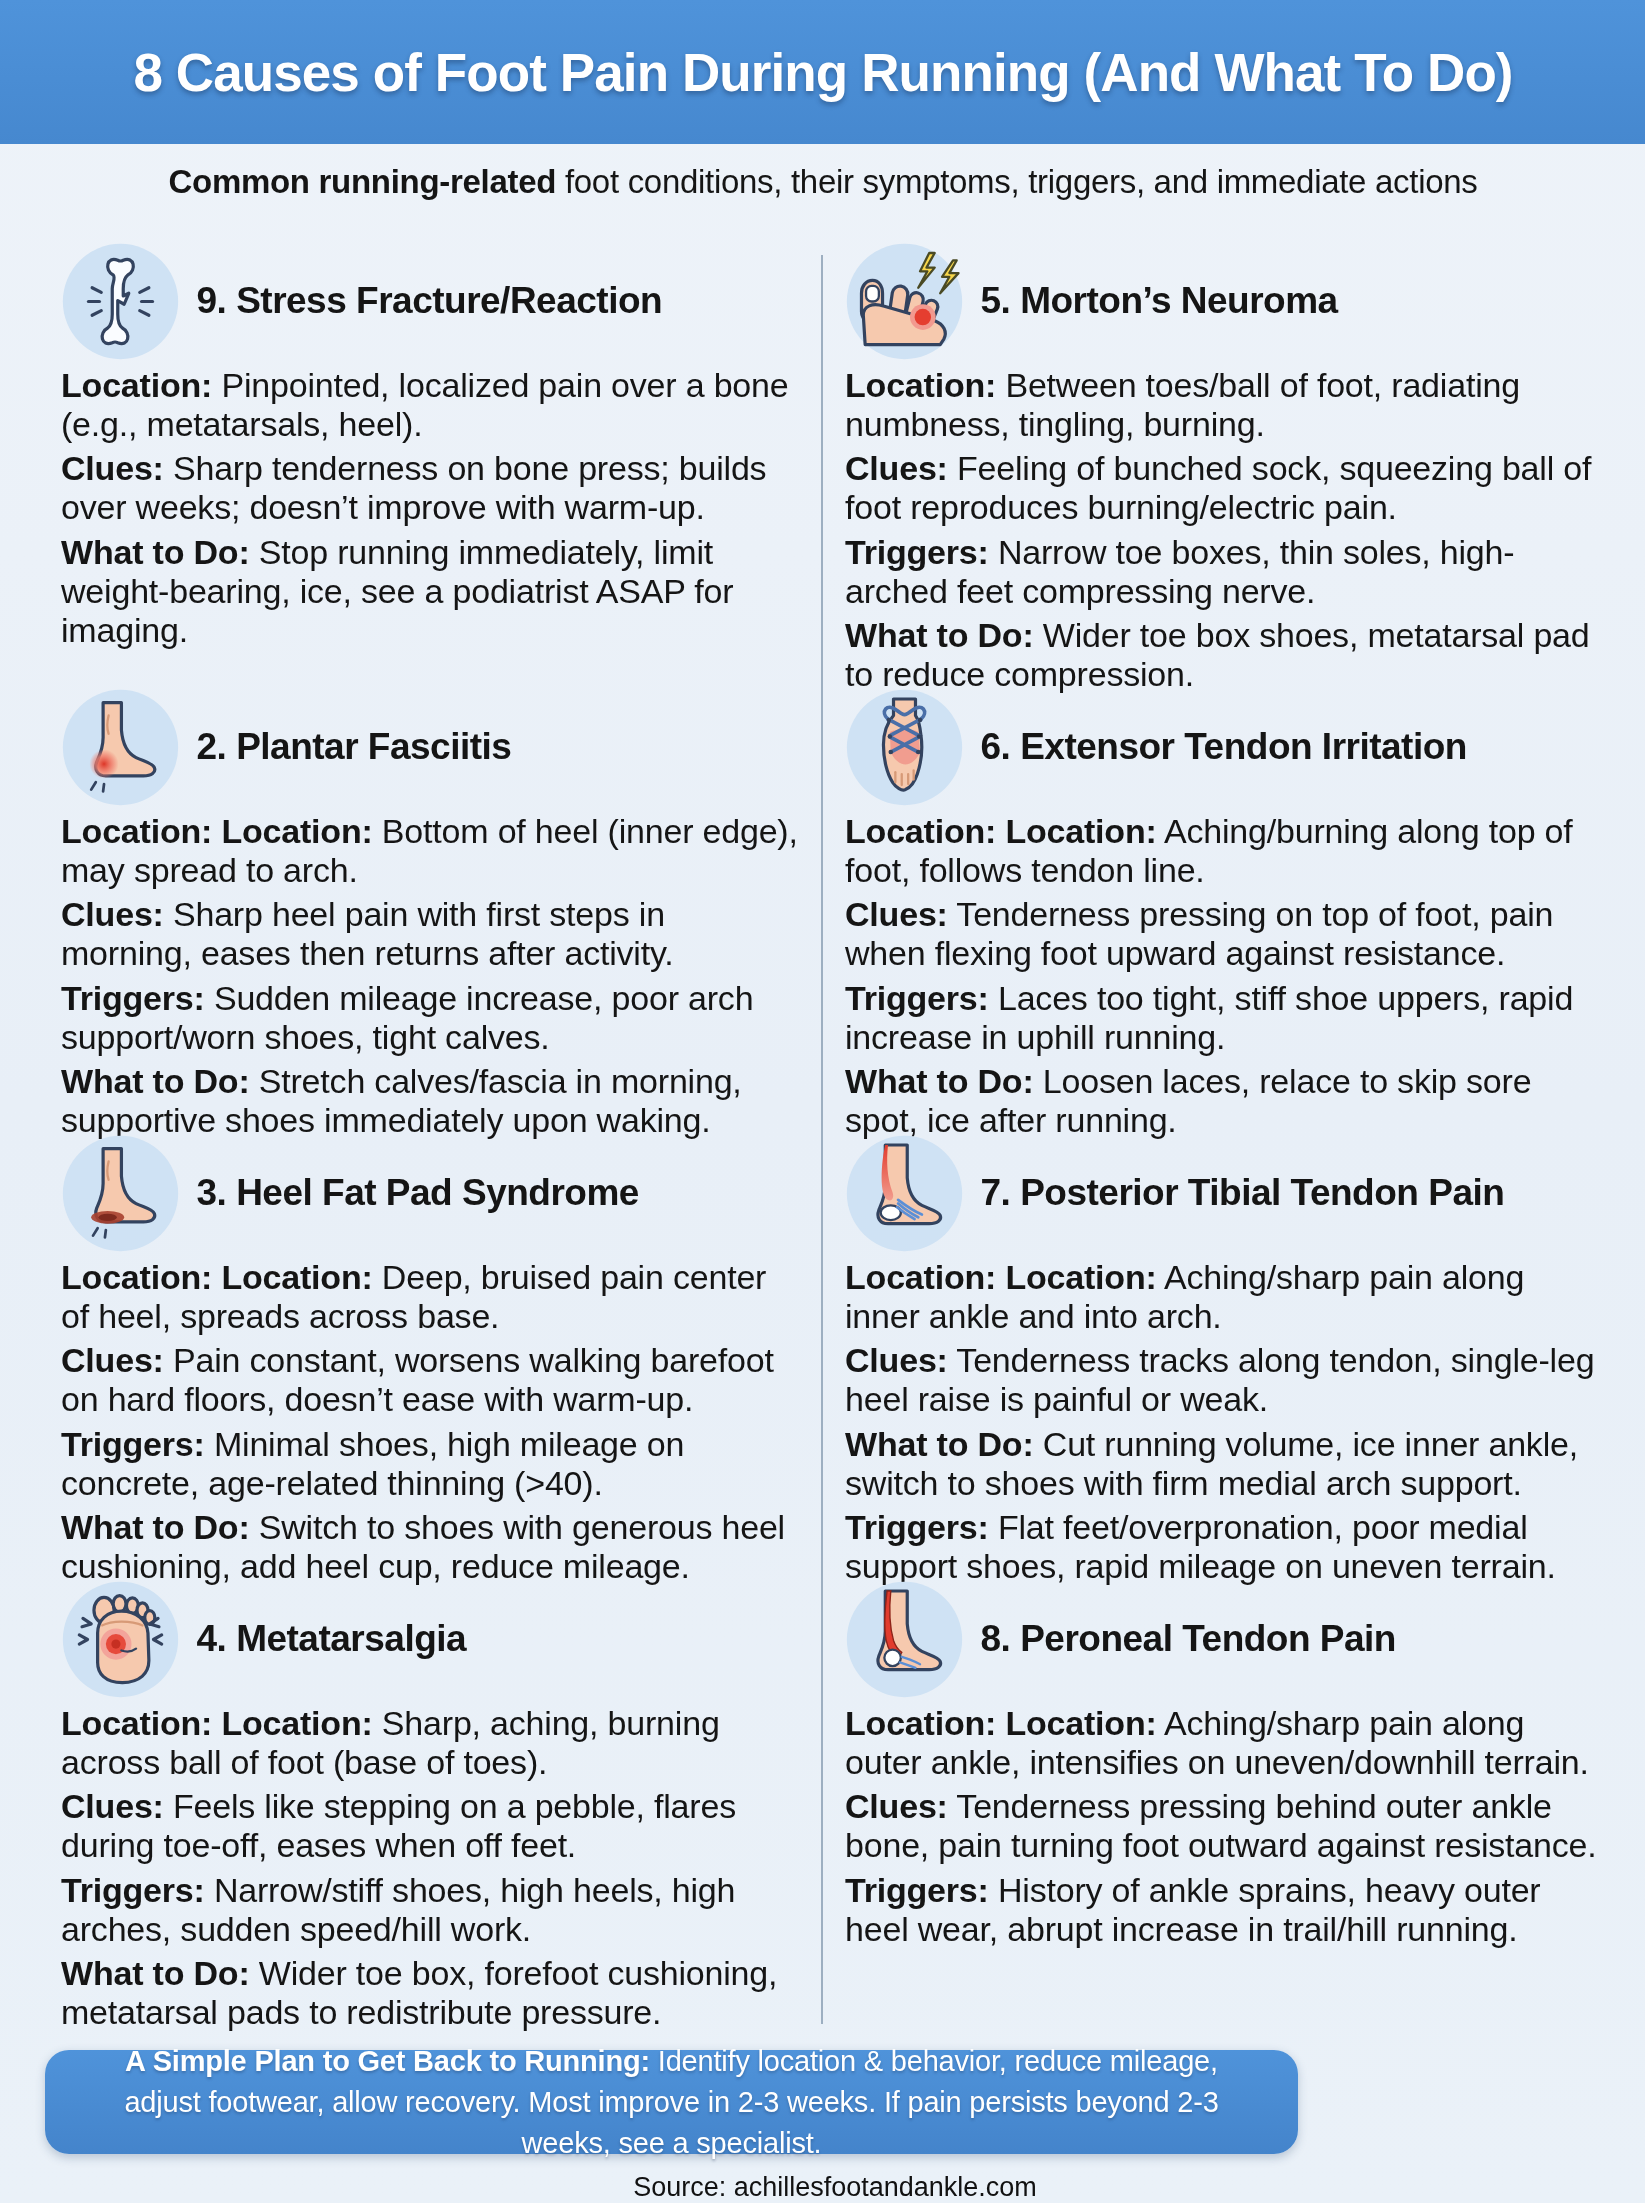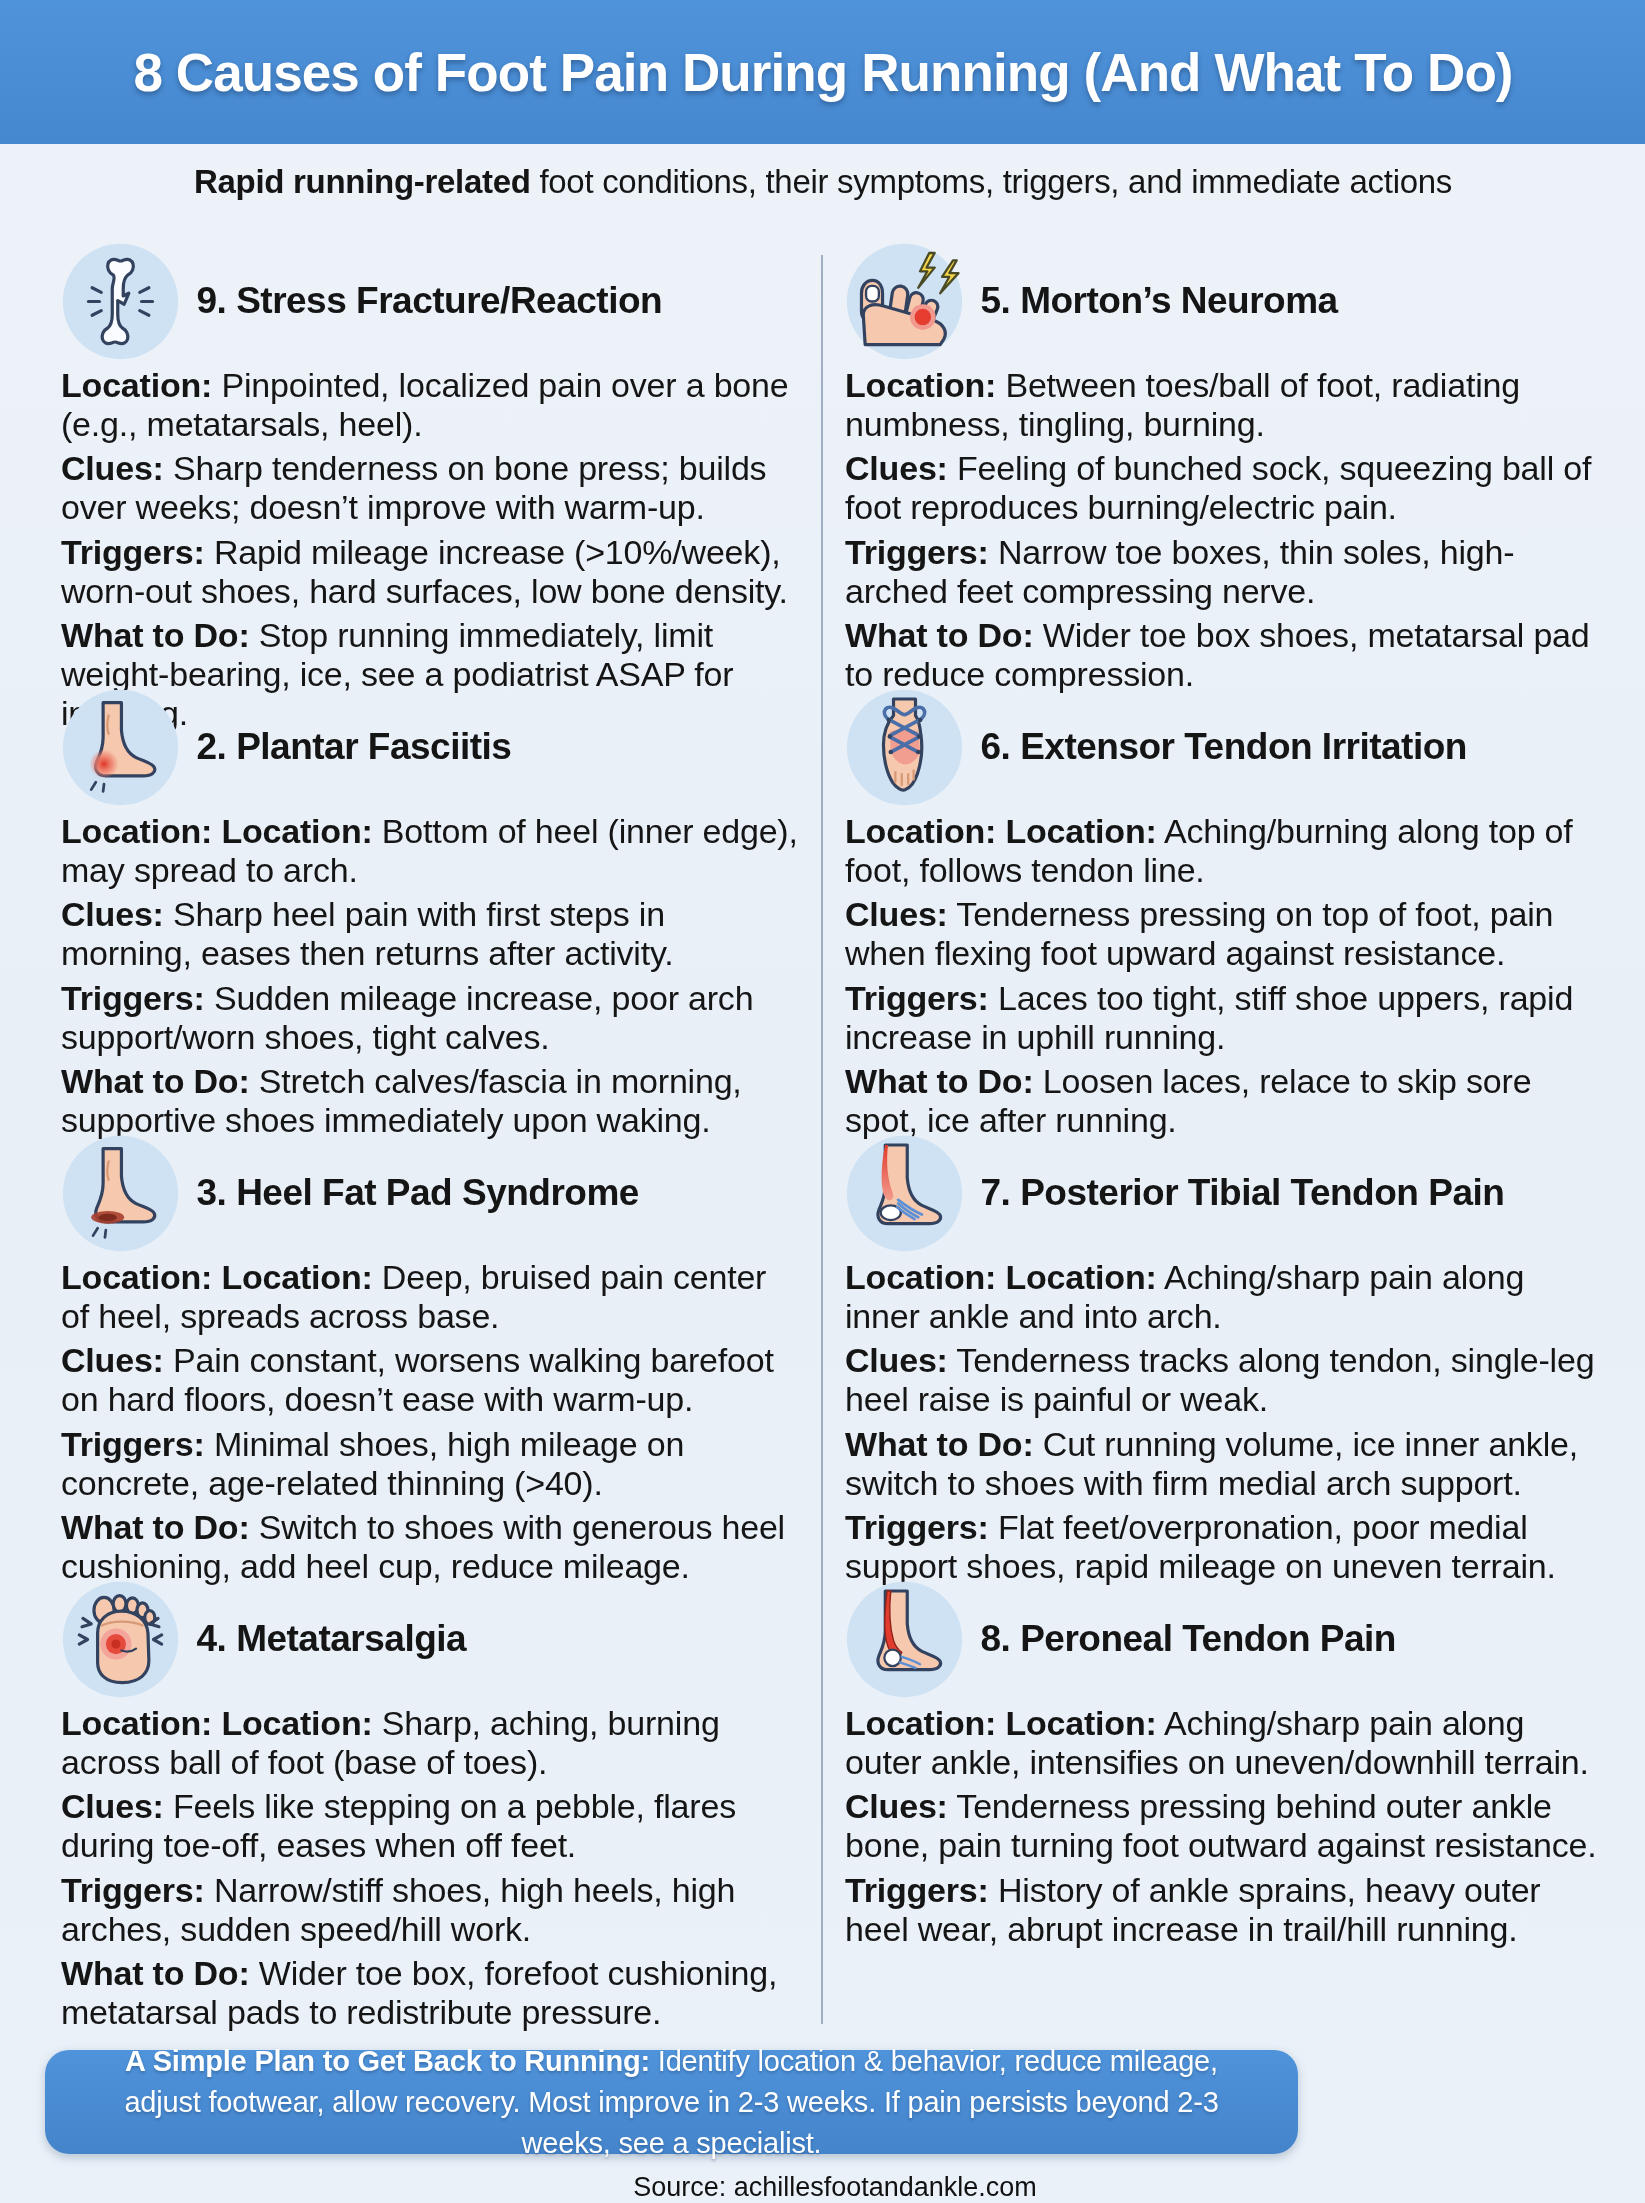--- a/index.html
+++ b/index.html
@@ -44,21 +44,21 @@
 </style>
 </head>
 <body>
 
 <div class="page">
 
   <div class="header">
     <div class="title">8 Causes of Foot Pain During Running (And What To Do)</div>
   </div>
 
-  <p class="subtitle"><b>Rapid running-related</b><span> foot conditions, their symptoms, triggers, and immediate actions</span></p>
+  <p class="subtitle"><b>Common running-related</b><span> foot conditions, their symptoms, triggers, and immediate actions</span></p>
 
   <div class="divider"></div>
 
   <div class="columns" id="columns">
       <div class="section">
     <div class="sec-head">
       <span class="icon">
             <svg viewBox="0 0 130 130">
               <circle cx="65" cy="65" r="63" fill="#cfe2f4"></circle>
   <path d="M57,36 C47,31 50,15 62,20 C64,21 66,21 68,20 C80,15 83,31 73,36 C69,39 68,45 68,51 L68,59 L74,56 L69,68 L62,64 L62,79 C62,85 63,91 67,94 C77,99 74,115 62,110 C60,109 58,109 56,110 C44,115 41,99 51,94 C55,91 56,85 56,79 L56,51 C56,45 60,39 57,36 Z" fill="#fafcff" stroke="#33435f" stroke-width="3.5" stroke-linejoin="round" stroke-linecap="round"></path>
@@ -70,21 +70,20 @@
                 <line x1="100" y1="65" x2="88" y2="65"></line>
                 <line x1="96" y1="80" x2="86" y2="75"></line>
               </g>
             </svg>
           </span>
       <span class="sec-title">9. Stress Fracture/Reaction</span>
     </div>
     <div>
           <p class="item"><b>Location:</b> Pinpointed, localized pain over a bone (e.g., metatarsals, heel).</p>
           <p class="item"><b>Clues:</b> Sharp tenderness on bone press; builds over weeks; doesn’t improve with warm-up.</p>
-          <p class="item"><b>Triggers:</b> Rapid mileage increase (&gt;10%/week), worn-out shoes, hard surfaces, low bone density.</p>
           <p class="item"><b>What to Do:</b> Stop running immediately, limit weight-bearing, ice, see a podiatrist ASAP for imaging.</p>
         </div>
   </div>
       <div class="section">
     <div class="sec-head">
       <span class="icon">
             <svg viewBox="0 0 130 130">
               <defs>
                 <radialGradient id="rg2">
                   <stop offset="0%" stop-color="#dd3527"></stop>

